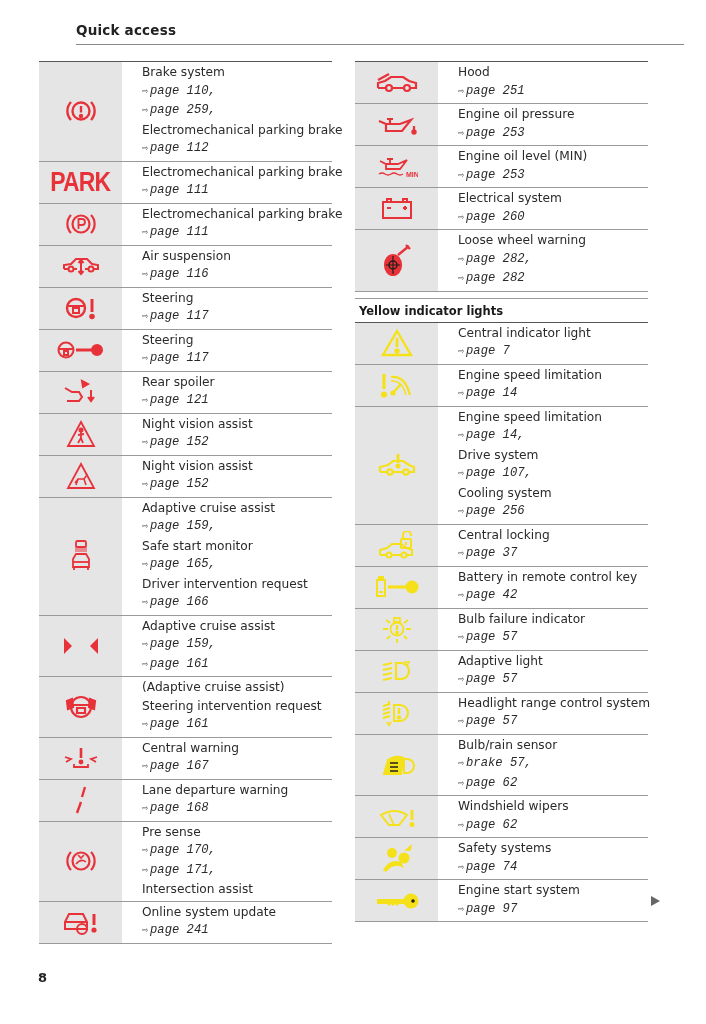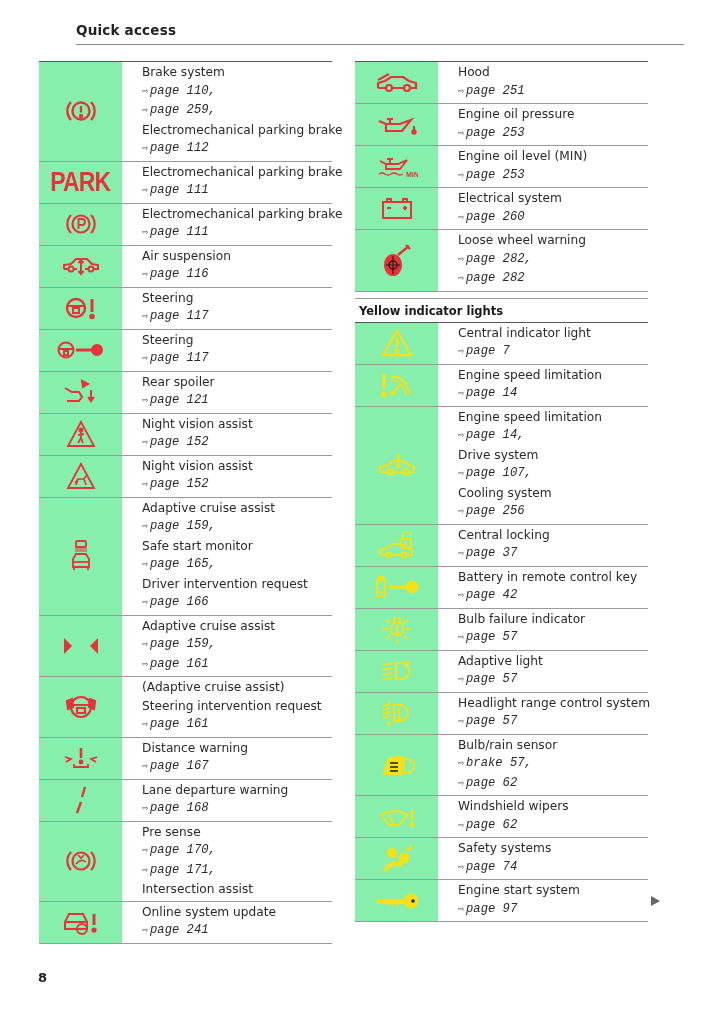--- a/index.html
+++ b/index.html
@@ -6,21 +6,21 @@
   body { width: 706px; height: 1024px; position: relative; overflow: hidden;
          font-family: "DejaVu Sans", "Liberation Sans", sans-serif; color: #1a1a1a; }
   .header { position: absolute; left: 40px; top: 22px; width: 608px; margin-left: 36px; }
   .header-title { font-size: 13.5px; font-weight: bold; letter-spacing: 0.2px; color: #222; padding-bottom: 6px; }
   .header-rule { height: 1px; background: #8a8a8a; }
   .col { position: absolute; top: 61px; width: 293px; }
   .col-left { left: 39px; }
   .col-right { left: 355px; }
   .tbl { border-top: 1.5px solid #555; }
   .row { display: flex; border-bottom: 1.5px solid #9a9a9a; }
-  .icon-cell { width: 83px; flex: 0 0 83px; background: #86efac; display: flex;
+  .icon-cell { width: 83px; flex: 0 0 83px; background: #e5e5e5; display: flex;
                align-items: center; justify-content: center; }
   .text-cell { flex: 1; padding: 1px 0 2px 4px; font-size: 12.2px; line-height: 18.5px; color: #2a2a2a; margin-left: 16px; }
   .line { display: block; white-space: nowrap; }
   .ref { font-style: italic; font-family: Liberation Mono, monospace; }
   .arrow { font-style: normal; font-size: 10px; color: #444; margin-right: 2px; }
   .section-title { margin-top: 6px; border-top: 1.5px solid #9a9a9a; font-size: 11.5px; font-weight: bold;
                    padding: 5px 0 4px 4px; color: #1a1a1a; }
   .page-number { position: absolute; left: 38px; top: 970px; font-size: 13px; font-weight: bold; color: #222; }
   .continue-arrow { position: absolute; left: 651px; top: 896px; width: 0; height: 0;
                     border-top: 5px solid transparent; border-bottom: 5px solid transparent;
@@ -236,21 +236,21 @@
           <span>
             <svg width="40" height="26" viewBox="0 0 40 26" fill="none" stroke="#e8323a" stroke-width="1.8">
               <line x1="20" y1="3" x2="20" y2="13" stroke-width="2.6"></line>
               <circle cx="20" cy="17" r="1.5" fill="#e8323a"></circle>
               <path d="M4 12 L10 14 L5 17 M36 12 L30 14 L35 17"></path>
               <path d="M13 19 V22 H27 V19"></path>
             </svg>
           </span>
         </div>
         <div class="text-cell">
-          <span class="line">Distance warning</span>
+          <span class="line">Central warning</span>
           <span class="line ref"><span class="arrow">⇨</span><span>page 167</span></span>
         </div>
       </div>
       <div class="row">
         <div class="icon-cell">
           <span>
             <svg width="16" height="30" viewBox="0 0 16 30" fill="none" stroke="#e8323a" stroke-width="2.4">
               <line x1="12" y1="2" x2="9" y2="12"></line>
               <line x1="8" y1="17" x2="4" y2="28"></line>
             </svg>

